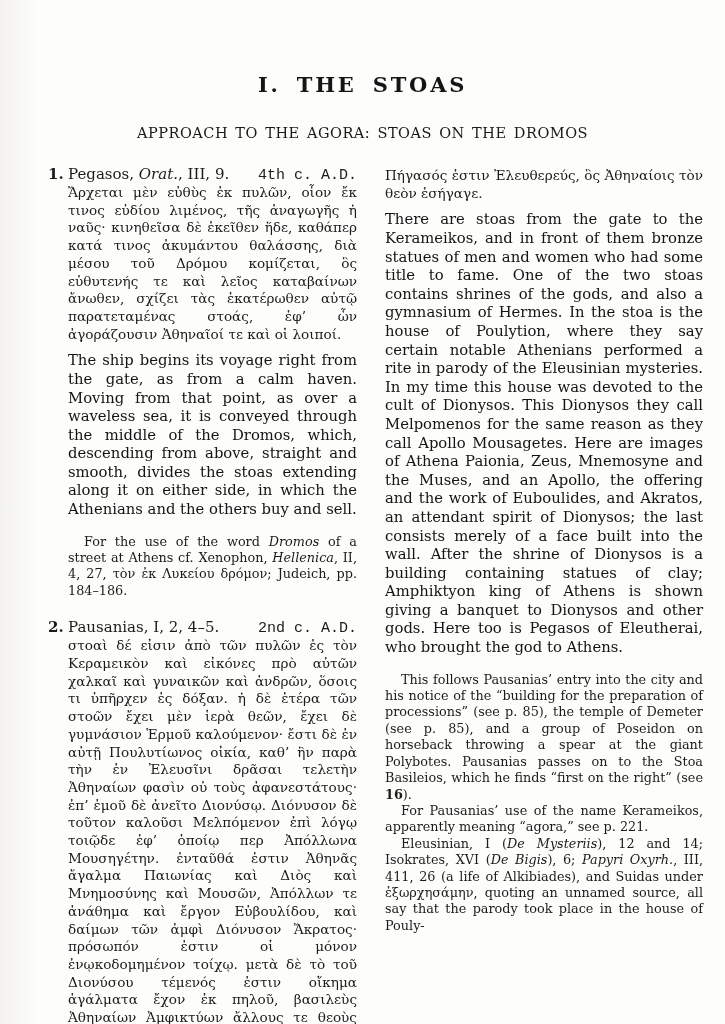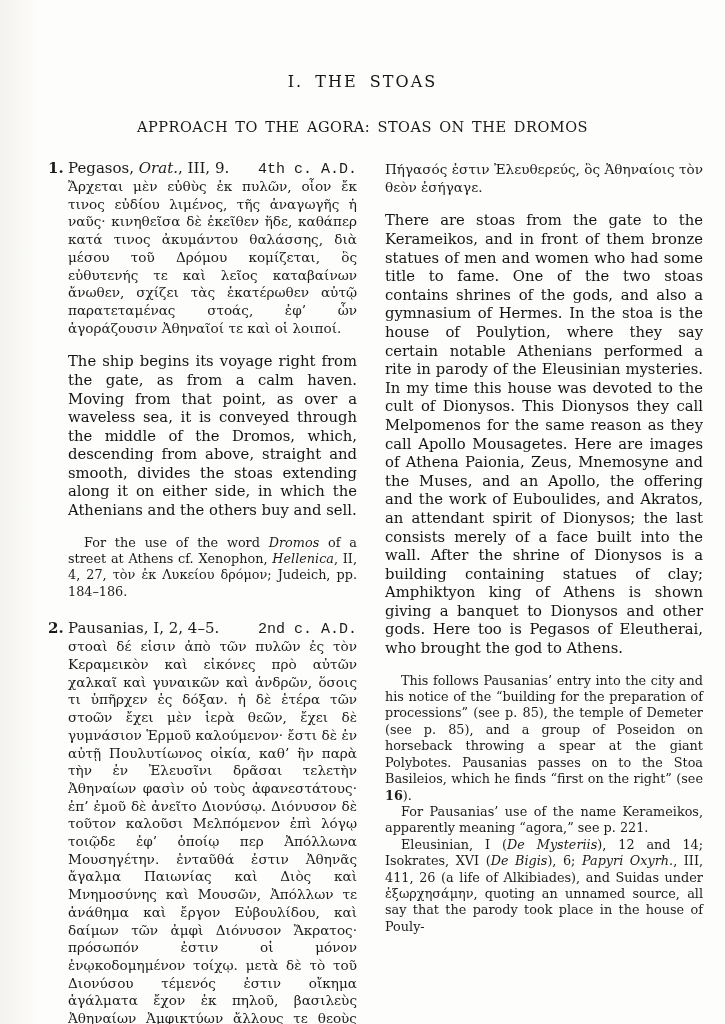--- a/index.html
+++ b/index.html
@@ -14,22 +14,22 @@
     margin: 0 auto;
     box-sizing: border-box;
     background: #fdfdfb;
     background-image: linear-gradient(90deg, #f3f2ee 0px, #fdfdfb 38px);
     color: #1b1b1b;
     overflow: hidden;
     padding-top: 72px;
   }
   .hdr { text-align: center; }
   .title {
-    font-size: 16px;
-    font-weight: 400;
+    font-size: 21px;
+    font-weight: 700;
     letter-spacing: 0.13em;
     word-spacing: 0.30em;
     color: #151515;
   }
   .subtitle {
     margin-top: 28px;
     font-size: 14.5px;
     letter-spacing: 0.035em;
     word-spacing: 0.15em;
     color: #191919;
@@ -54,21 +54,21 @@
   .body-ind { margin-left: 20px; }
 
   p { margin: 0; }
   .greek {
     font-size: 13.6px;
     line-height: 17.7px;
     text-align: justify;
   }
   .greek.cont-out { text-align-last: justify; }
   .trans {
-    margin-top: 15px;
+    margin-top: 8px;
     font-size: 14.8px;
     line-height: 18.6px;
     text-align: justify;
     color: #141414;
   }
   .note {
     margin-top: 15px;
     font-size: 12.8px;
     line-height: 16.4px;
     text-align: justify;

